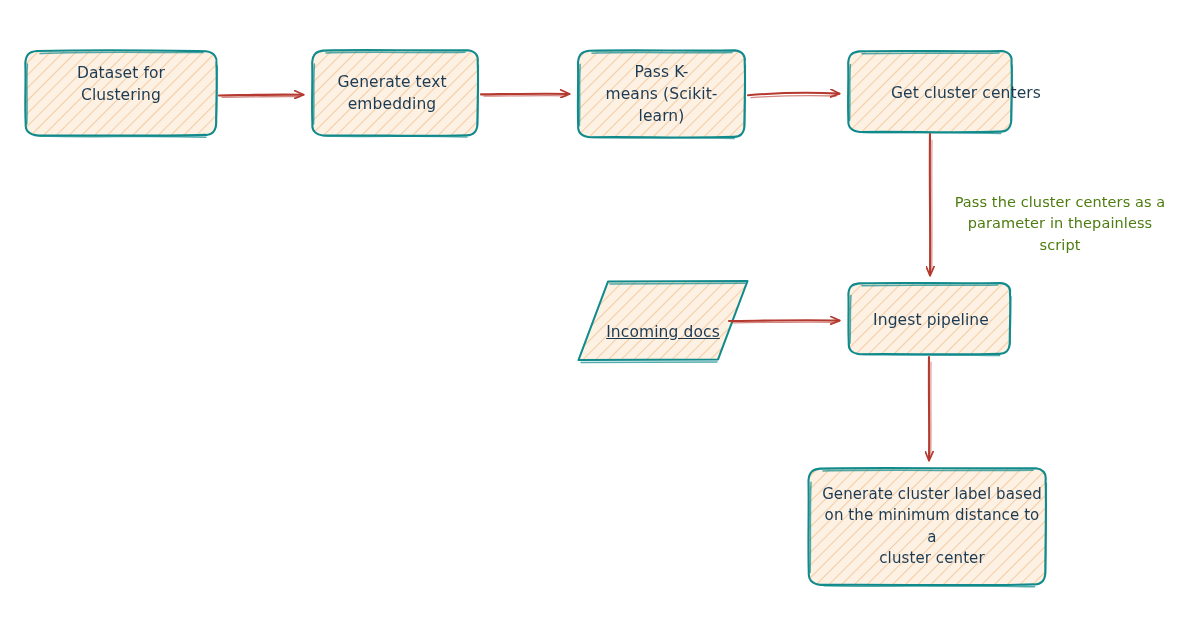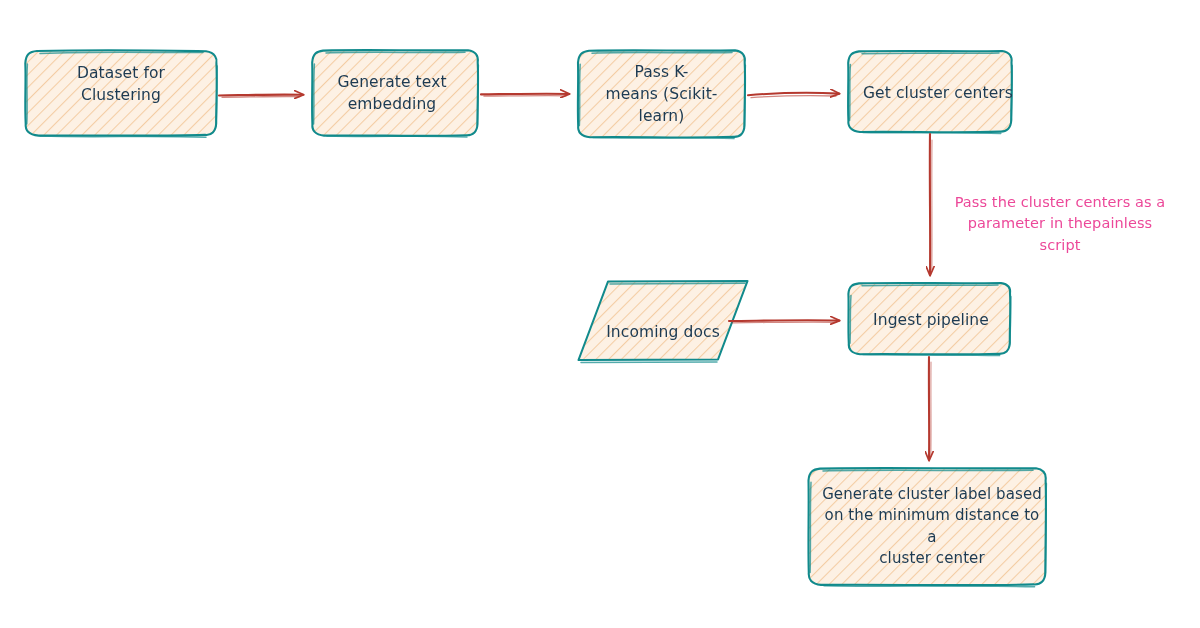--- a/index.html
+++ b/index.html
@@ -33,21 +33,21 @@
     line-height: 1.42;
     letter-spacing: 0.1px;
     pointer-events: none;
     white-space: pre-line;
     padding: 0 10px;
     box-sizing: border-box;
   }
   .edge-label {
     position: absolute;
     text-align: center;
-    color: #ec4899;
+    color: #4d7c0f;
     font-family: "DejaVu Sans", sans-serif;
     font-size: 14.5px;
     line-height: 1.48;
     letter-spacing: 0.1px;
     white-space: pre-line;
   }
   .hit {
     position: absolute;
     cursor: default;
   }
@@ -162,23 +162,23 @@
 </svg>
 
 <div class="node-label" style="left:25px; top:50px; width:192px; height:67px;">Dataset for Clustering</div>
 
 <div class="node-label" style="left:312px; top:50px; width:160px; height:86px;">Generate text
 embedding</div>
 
 <div class="node-label" style="left:578px; top:50px; width:167px; height:87px;">Pass K-
 means (Scikit-learn)</div>
 
-<div class="node-label" style="left:848px; top:51px; width:180px; height:83px;border-radius:15px;">Get cluster centers</div>
+<div class="node-label" style="left:876px; top:51px; width:180px; height:83px;border-radius:15px;">Get cluster centers</div>
 
-<div class="node-label" style="left:578px; top:281px; width:170px; height:102px;">Incoming docs</div>
+<div class="node-label" style="left:578px; top:281px; width:170px; height:102px;text-decoration:underline;">Incoming docs</div>
 
 <div class="node-label" style="left:848px; top:283px; width:166px; height:74px;">Ingest pipeline</div>
 
 <div class="node-label" style="left:808px; top:468px; width:248px; height:117px; font-size:15px;">Generate cluster label based
 on the minimum distance to a
 cluster center</div>
 
 <div class="edge-label" style="left:945px; top:192px; width:230px;">Pass the cluster centers as a
 parameter in thepainless
 script</div>

